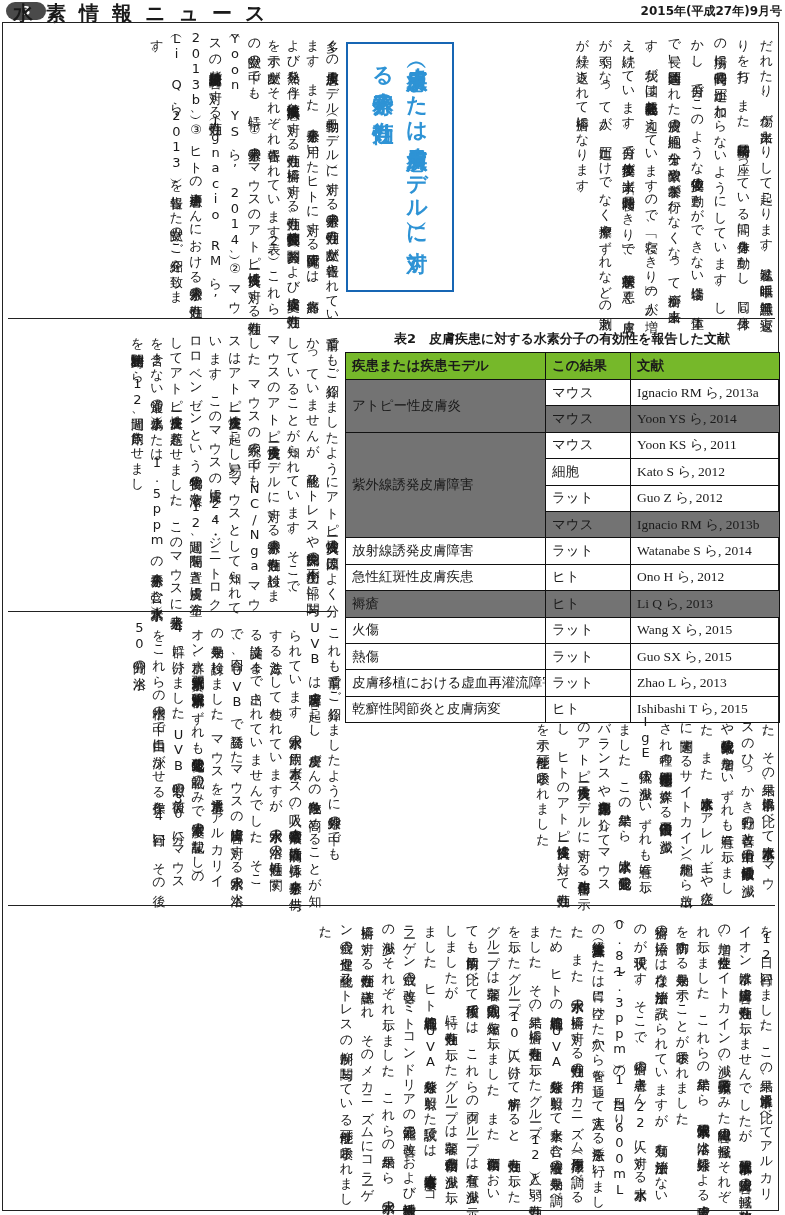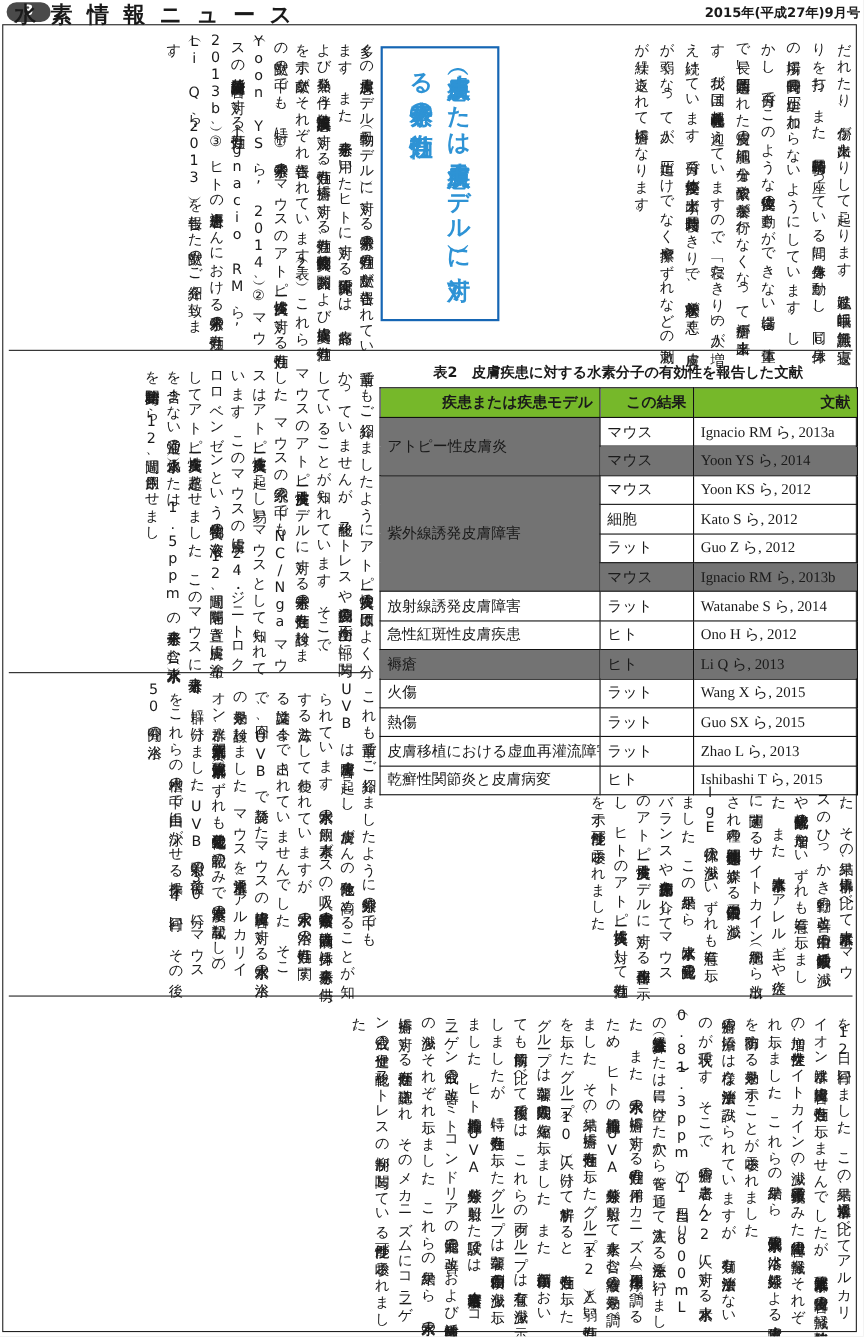--- a/index.html
+++ b/index.html
@@ -64,21 +64,21 @@
     font-family:"Liberation Serif","DejaVu Serif",serif;font-size:13.5px;
   }
   table.reftable col.c1{width:200px;}
   table.reftable col.c2{width:85px;}
   table.reftable col.c3{width:149px;}
   table.reftable th,table.reftable td{
     border:1.2px solid #111;height:25.4px;padding:0 6px;vertical-align:middle;
     overflow:hidden;white-space:nowrap;
   }
   table.reftable th{
-    background:#76b82a;font-weight:bold;text-align:right;height:26px;
+    background:#76b82a;font-weight:bold;text-align:left;height:26px;
   }
   td.blue{background:#737373;}
   td.cell-ref{font-weight:normal;}
 </style>
 </head>
 <body>
 
 <div class="page">
 
   <div class="page-badge">3</div>
@@ -122,21 +122,21 @@
         <td>マウス</td>
         <td class="cell-ref">Ignacio RM ら, 2013a</td>
       </tr>
       <tr>
         <td class="blue">マウス</td>
         <td class="blue cell-ref">Yoon YS ら, 2014</td>
       </tr>
       <tr>
         <td class="blue" rowspan="4">紫外線誘発皮膚障害</td>
         <td>マウス</td>
-        <td class="cell-ref">Yoon KS ら, 2012</td>
+        <td class="cell-ref">Yoon KS ら, 2011</td>
       </tr>
       <tr>
         <td>細胞</td>
         <td class="cell-ref">Kato S ら, 2012</td>
       </tr>
       <tr>
         <td>ラット</td>
         <td class="cell-ref">Guo Z ら, 2012</td>
       </tr>
       <tr>

